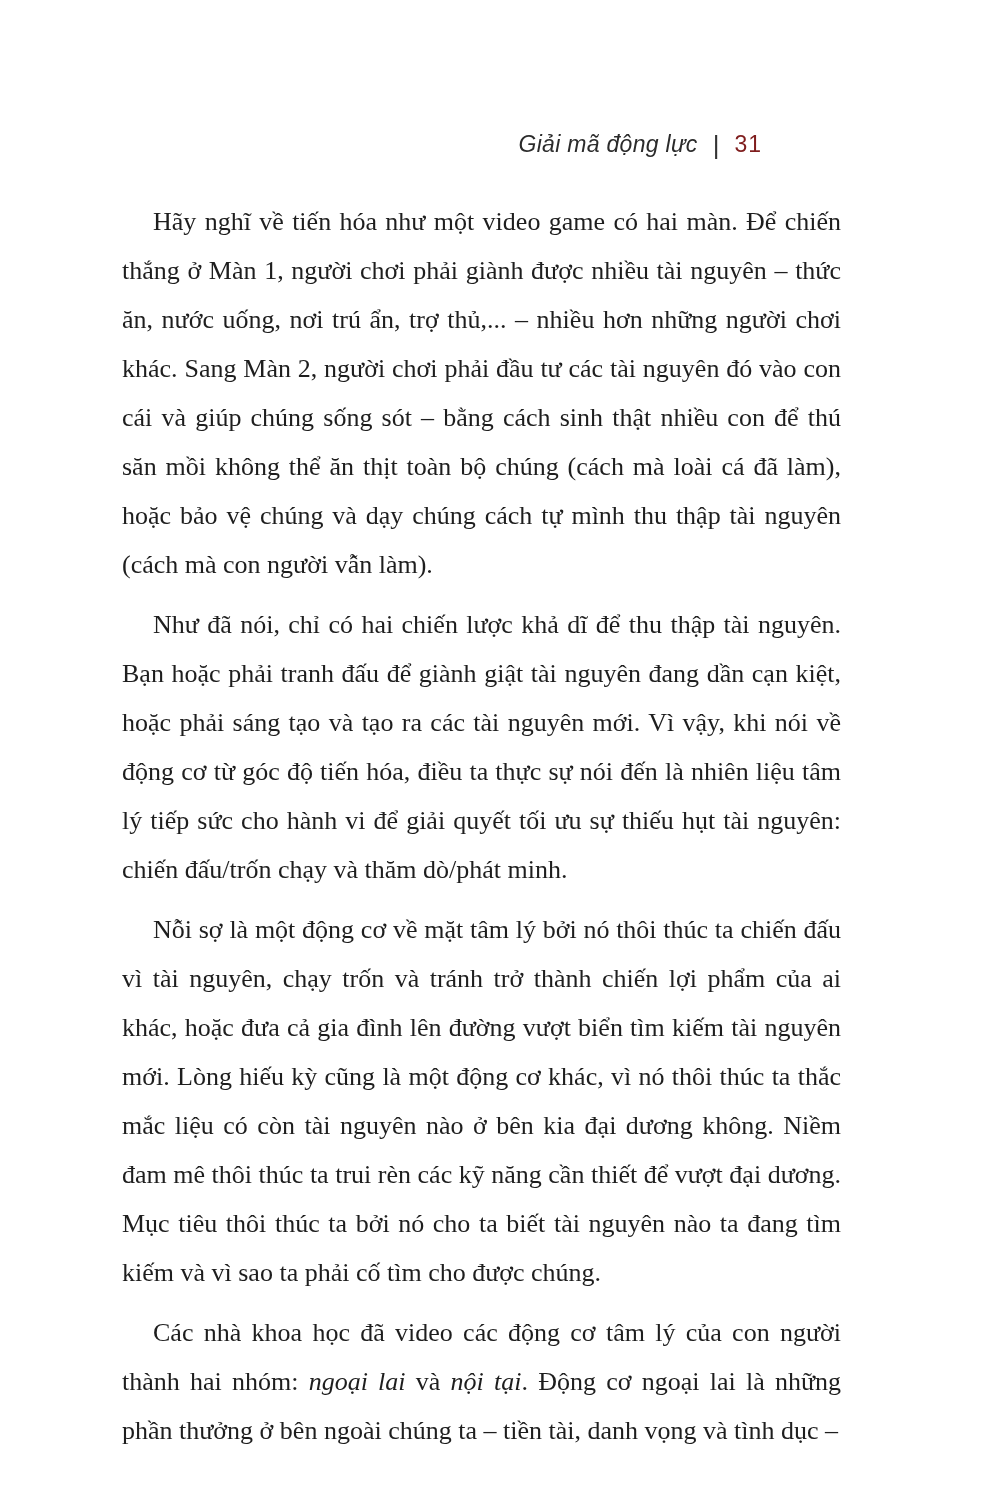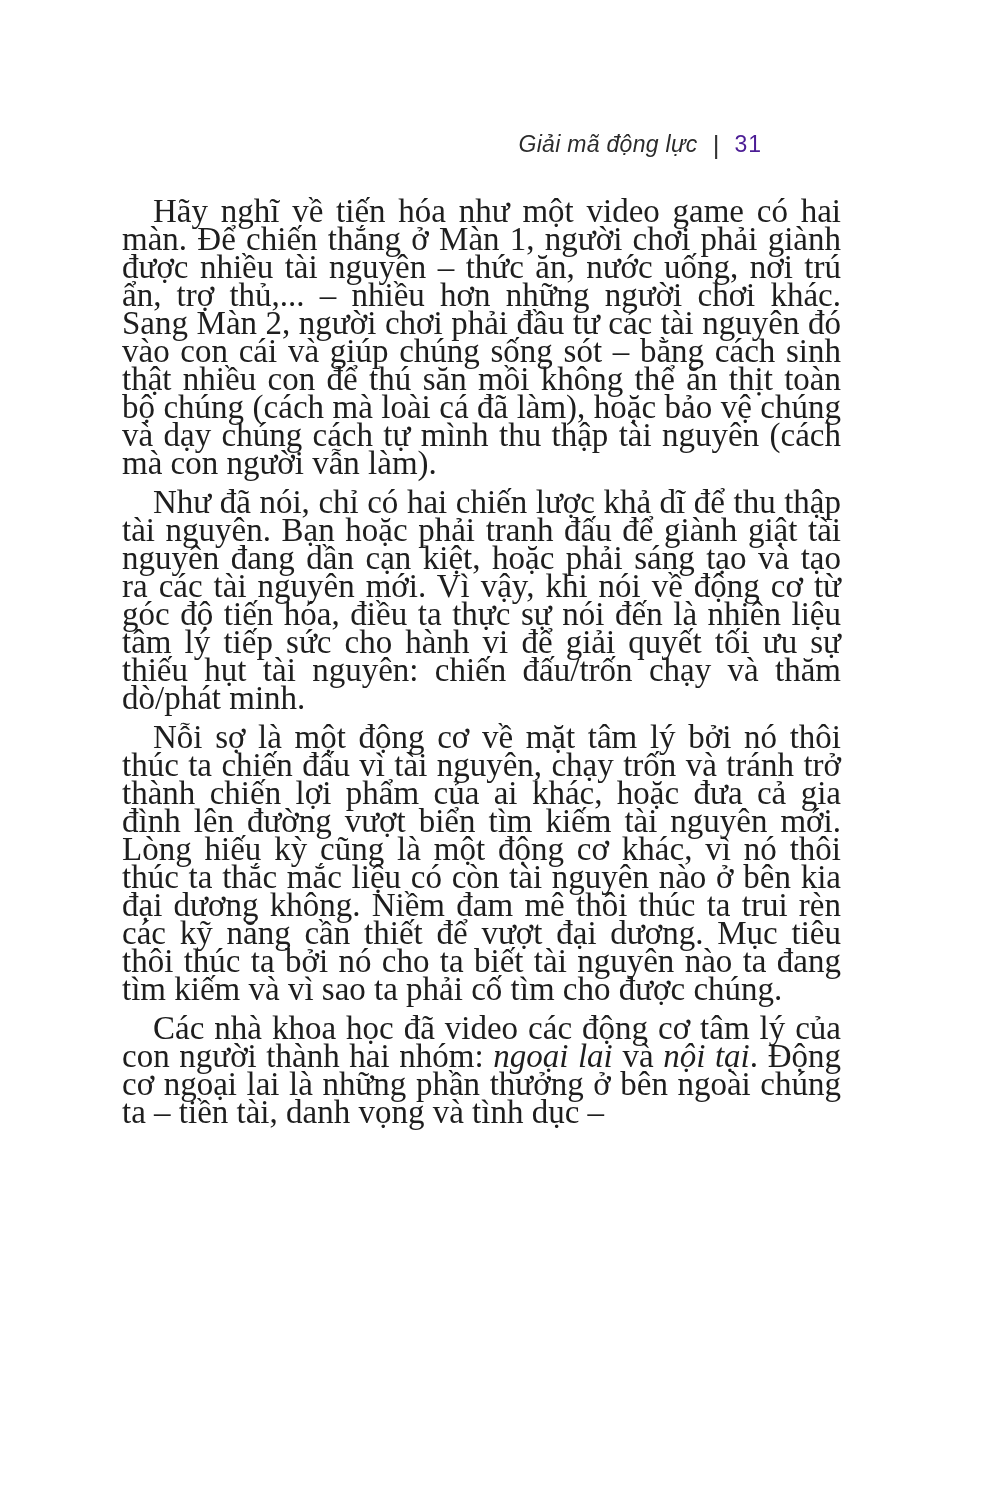--- a/index.html
+++ b/index.html
@@ -34,35 +34,35 @@
   .header-separator {
     font-size: 26px;
     font-weight: 300;
     color: #333333;
     transform: translateY(2px);
   }
 
   .page-number {
     font-size: 23px;
     letter-spacing: 1px;
-    color: #4c1d95;
+    color: #7f1d1d;
   }
 
   .body-text {
     position: absolute;
     top: 197px;
     left: 122px;
     width: 720px;
     color: #1e1e1e;
   }
 
   .body-text p.para {
     margin: 0 1px 11px 0;
-    font-size: 33px;
-    line-height: 28px;
+    font-size: 26px;
+    line-height: 49px;
     text-align: justify;
     text-indent: 31px;
   }
 
   .body-text p.para:last-child { margin-bottom: 0; }
 
   .italic { font-style: italic; }
 </style>
 </head>
 <body>

